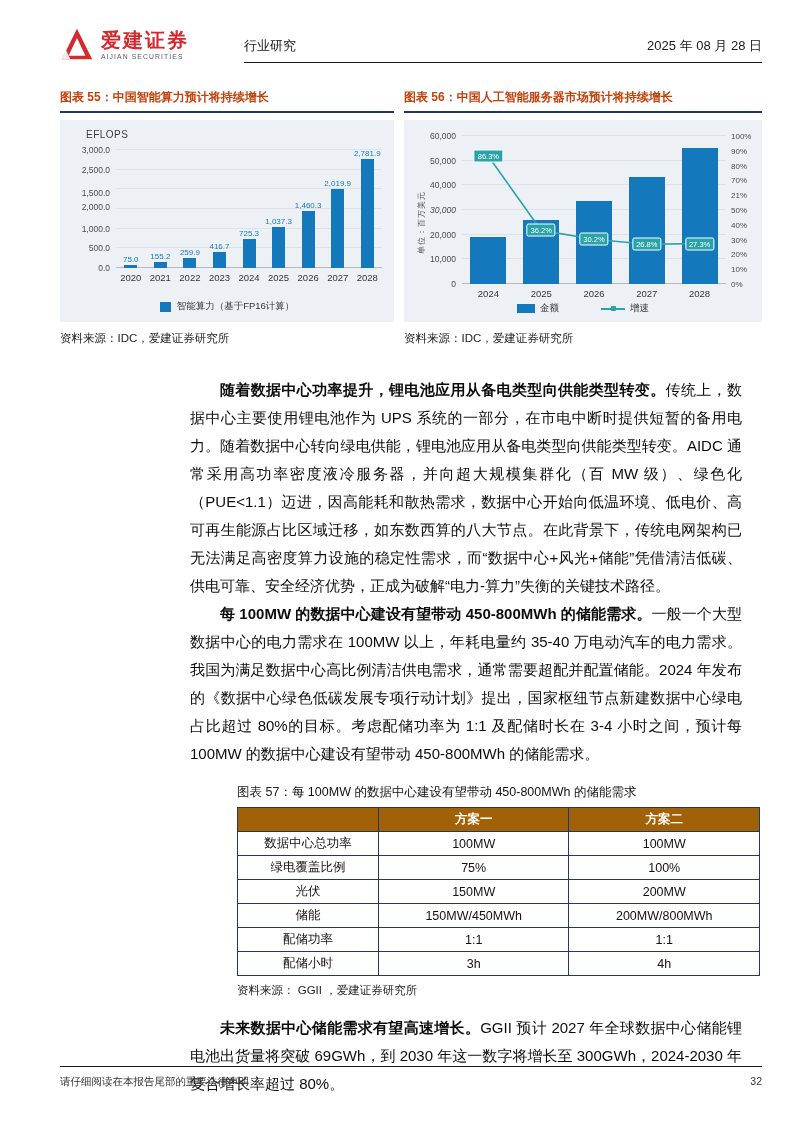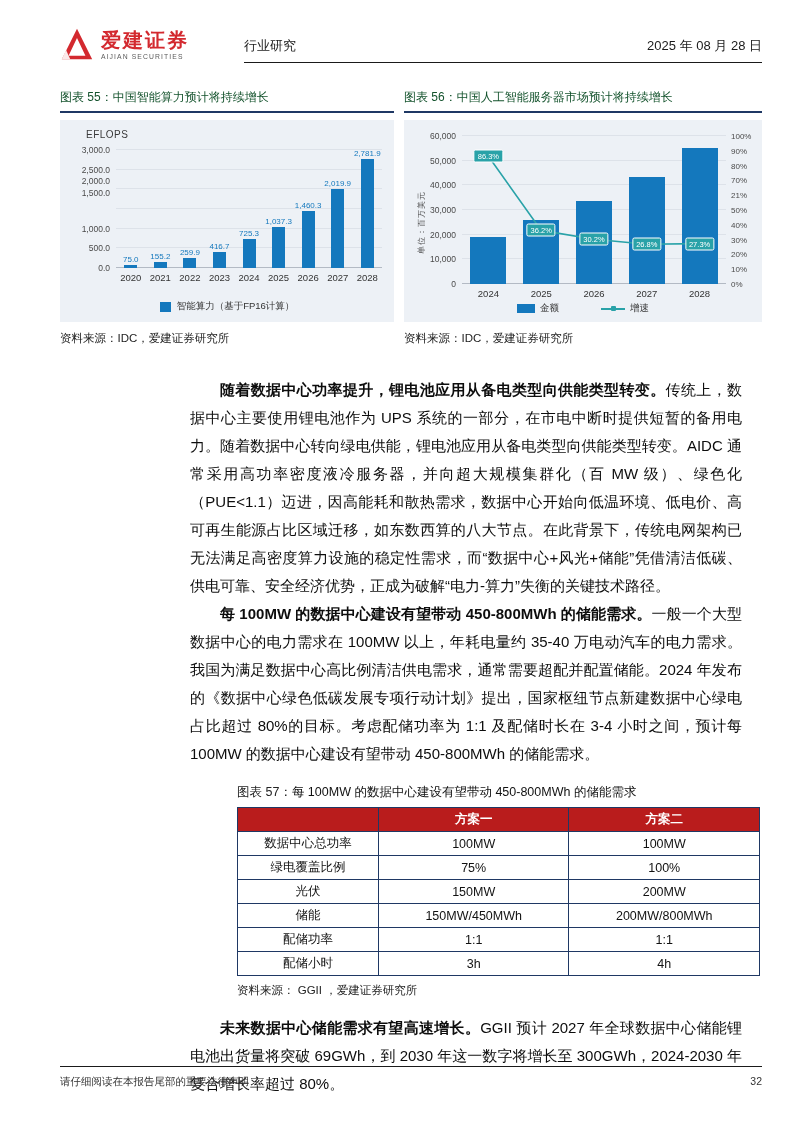--- a/index.html
+++ b/index.html
@@ -13,21 +13,21 @@
   .logo svg { width:34px; height:32px; }
   .brand-cn { font-size:20px; font-weight:bold; color:#d3292f; letter-spacing:2px; line-height:22px; }
   .brand-en { font-size:6.8px; color:#5a5a5a; letter-spacing:1.1px; margin-top:2px; }
   .hdr-right { flex:1; margin-left:26px; padding-top:9px; }
   .hdr-row { display:flex; justify-content:space-between; font-size:13px; color:#1a1a1a; padding-bottom:7px; }
   .hdr-rule { border-bottom:1.6px solid #1a1a1a; }
 
   
   .figs { display:flex; gap:10px; margin-top:26px; }
   .fig55 { width:334px; } .fig56 { width:358px; }
-  .fig-cap { font-size:12px; font-weight:normal; color:#14532d; padding-bottom:5px; border-bottom:2.6px solid #1f3864; }
+  .fig-cap { font-size:12px; font-weight:bold; color:#c2410c; padding-bottom:5px; border-bottom:2.6px solid #1f3864; }
   .chart-card { margin-top:7px; background:#edf1f6; height:202px; position:relative; font-family:"Liberation Sans", sans-serif; }
   .fig-src { margin-top:9px; font-size:11.5px; color:#222; }
 
   .plot { position:absolute; }
   #plot55 { left:56px; right:12px; top:30px; height:118px; }
   #plot56 { left:58px; right:36px; top:16px; height:148px; }
   .gridline { position:absolute; left:0; right:0; height:0; border-top:1px solid #dde2e9; }
   .gridline.axis { border-top:1px solid #b3bac4; }
   .ytick { position:absolute; right:calc(100% + 6px); font-size:8.5px; color:#4a4a4a; white-space:nowrap; }
   .ytick-r { position:absolute; left:calc(100% + 5px); font-size:8px; color:#4a4a4a; white-space:nowrap; }
@@ -54,21 +54,21 @@
   .body-block p { text-indent:2em; }
   .p-lead { font-weight:bold; }
   .mt30 { margin-top:30px; } .mt16 { margin-top:16px; }
 
   
   .table-block { margin-left:177px; width:523px; margin-top:16px; }
   .tbl-cap { font-size:12.5px; margin-bottom:6px; color:#222; }
   .tbl-cap .cap-title { font-weight:normal; color:#111; }
   table.scheme { width:100%; border-collapse:collapse; font-size:12.5px; color:#111; }
   table.scheme th, table.scheme td { border:1.2px solid #1f3864; text-align:center; padding:3px 4px; height:23px; }
-  table.scheme thead th { background:#b91c1c; color:#fff; font-weight:bold; }
+  table.scheme thead th { background:#a16207; color:#fff; font-weight:bold; }
   table.scheme col.c0 { width:27%; }
   table.scheme col.c1, table.scheme col.c2 { width:36.5%; }
   .tbl-src { margin-top:7px; font-size:11.5px; color:#222; }
 
   
   .ftr { position:absolute; left:60px; right:32px; bottom:34px; border-top:1.4px solid #1a1a1a; padding-top:8px; display:flex; justify-content:space-between; font-size:10.5px; color:#333;gap:40px; }
 </style>
 </head>
 <body>
 
@@ -105,21 +105,21 @@
         <div class="plot" id="plot55">
             <div class="gridline axis" style="bottom: 0px;"></div>
             <div class="ytick" style="bottom: -5px;">0.0</div>
             <div class="gridline" style="bottom: 19.6667px;"></div>
             <div class="ytick" style="bottom: 14.6667px;">500.0</div>
             <div class="gridline" style="bottom: 39.3333px;"></div>
             <div class="ytick" style="bottom: 34.3333px;">1,000.0</div>
             <div class="gridline" style="bottom: 59px;"></div>
             <div class="ytick" style="bottom: 70px;">1,500.0</div>
             <div class="gridline" style="bottom: 78.6667px;"></div>
-            <div class="ytick" style="bottom: 82px; margin-top: 12px;">2,000.0</div>
+            <div class="ytick" style="bottom: 56px; margin-top: 12px;">2,000.0</div>
             <div class="gridline" style="bottom: 98.3333px;"></div>
             <div class="ytick" style="bottom: 93.3333px;">2,500.0</div>
             <div class="gridline" style="bottom: 118px;"></div>
             <div class="ytick" style="bottom: 113px;">3,000.0</div>
             <div class="bars">
               <div class="bar-col">
                 <div class="bar-val">75.0</div>
                 <div class="bar" style="width: 13px; height: 2.95px; background: rgb(20, 120, 189);"></div>
               </div>
               <div class="bar-col">
@@ -182,21 +182,21 @@
       <div class="chart-card" id="chart56">
         <div class="plot" id="plot56">
           <div class="unit-vert">单位：百万美元</div>
         <div class="gridline axis" style="bottom: 0px;"></div>
             <div class="ytick" style="bottom: -5px;">0</div>
             <div class="gridline" style="bottom: 24.6667px;"></div>
             <div class="ytick" style="bottom: 19.6667px;">10,000</div>
             <div class="gridline" style="bottom: 49.3333px;"></div>
             <div class="ytick" style="bottom: 44.3333px;">20,000</div>
             <div class="gridline" style="bottom: 74px;"></div>
-            <div class="ytick" style="bottom: 69px;">30,000</div>
+            <div class="ytick" style="bottom: 69px; font-style: italic;">30,000</div>
             <div class="gridline" style="bottom: 98.6667px;"></div>
             <div class="ytick" style="bottom: 93.6667px;">40,000</div>
             <div class="gridline" style="bottom: 123.333px;"></div>
             <div class="ytick" style="bottom: 118.333px;">50,000</div>
             <div class="gridline" style="bottom: 148px;"></div>
             <div class="ytick" style="bottom: 143px;">60,000</div>
             <div class="ytick-r" style="bottom: -5px;">0%</div>
             <div class="ytick-r" style="bottom: 9.8px;">10%</div>
             <div class="ytick-r" style="bottom: 24.6px;">20%</div>
             <div class="ytick-r" style="bottom: 39.4px;">30%</div>

